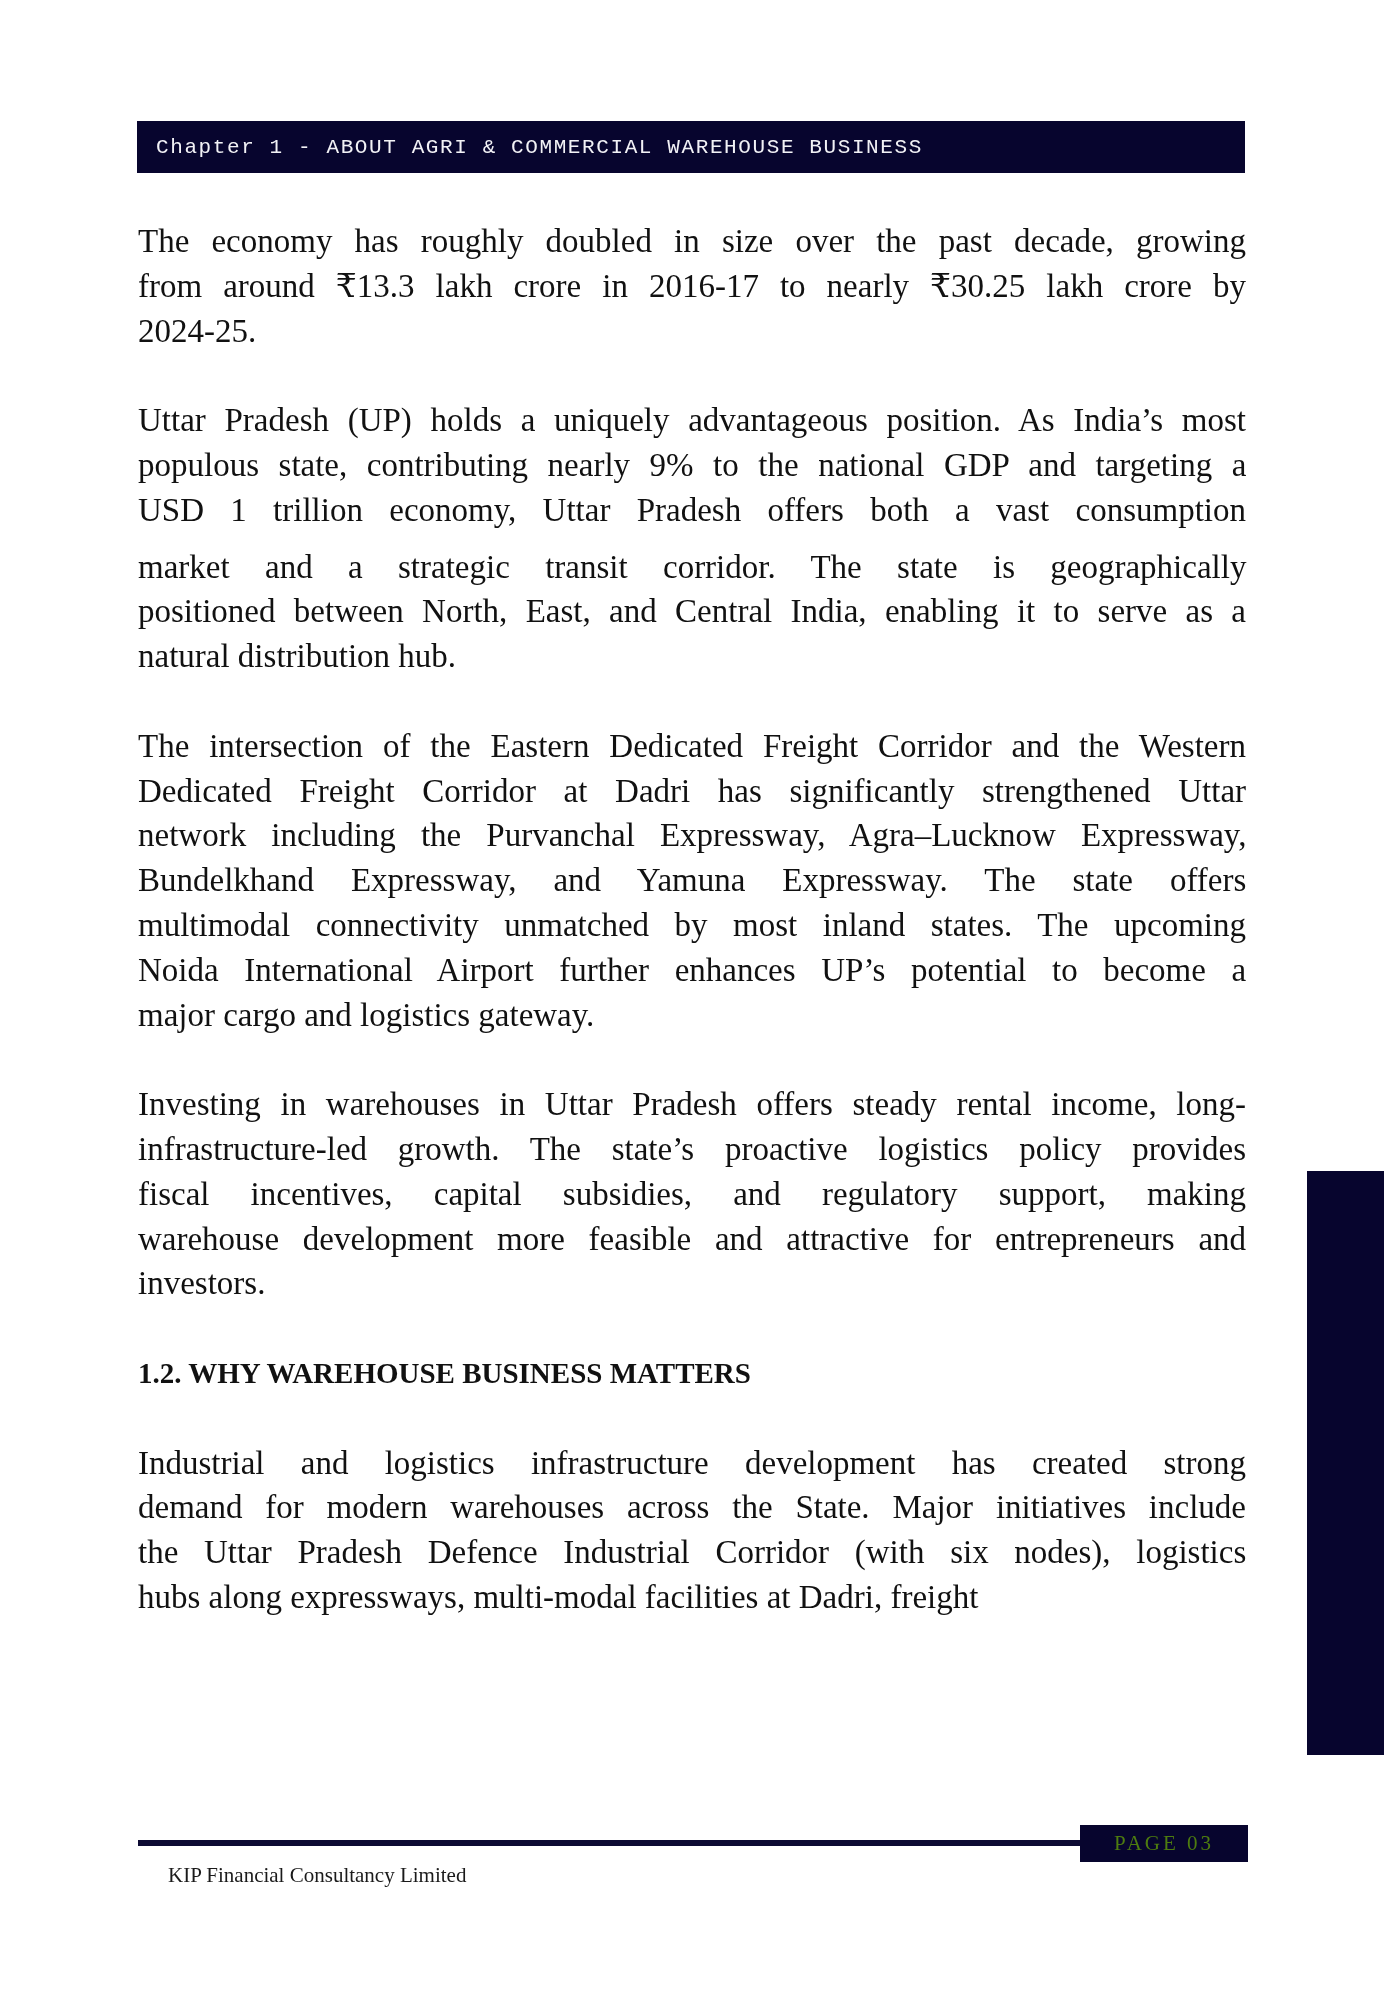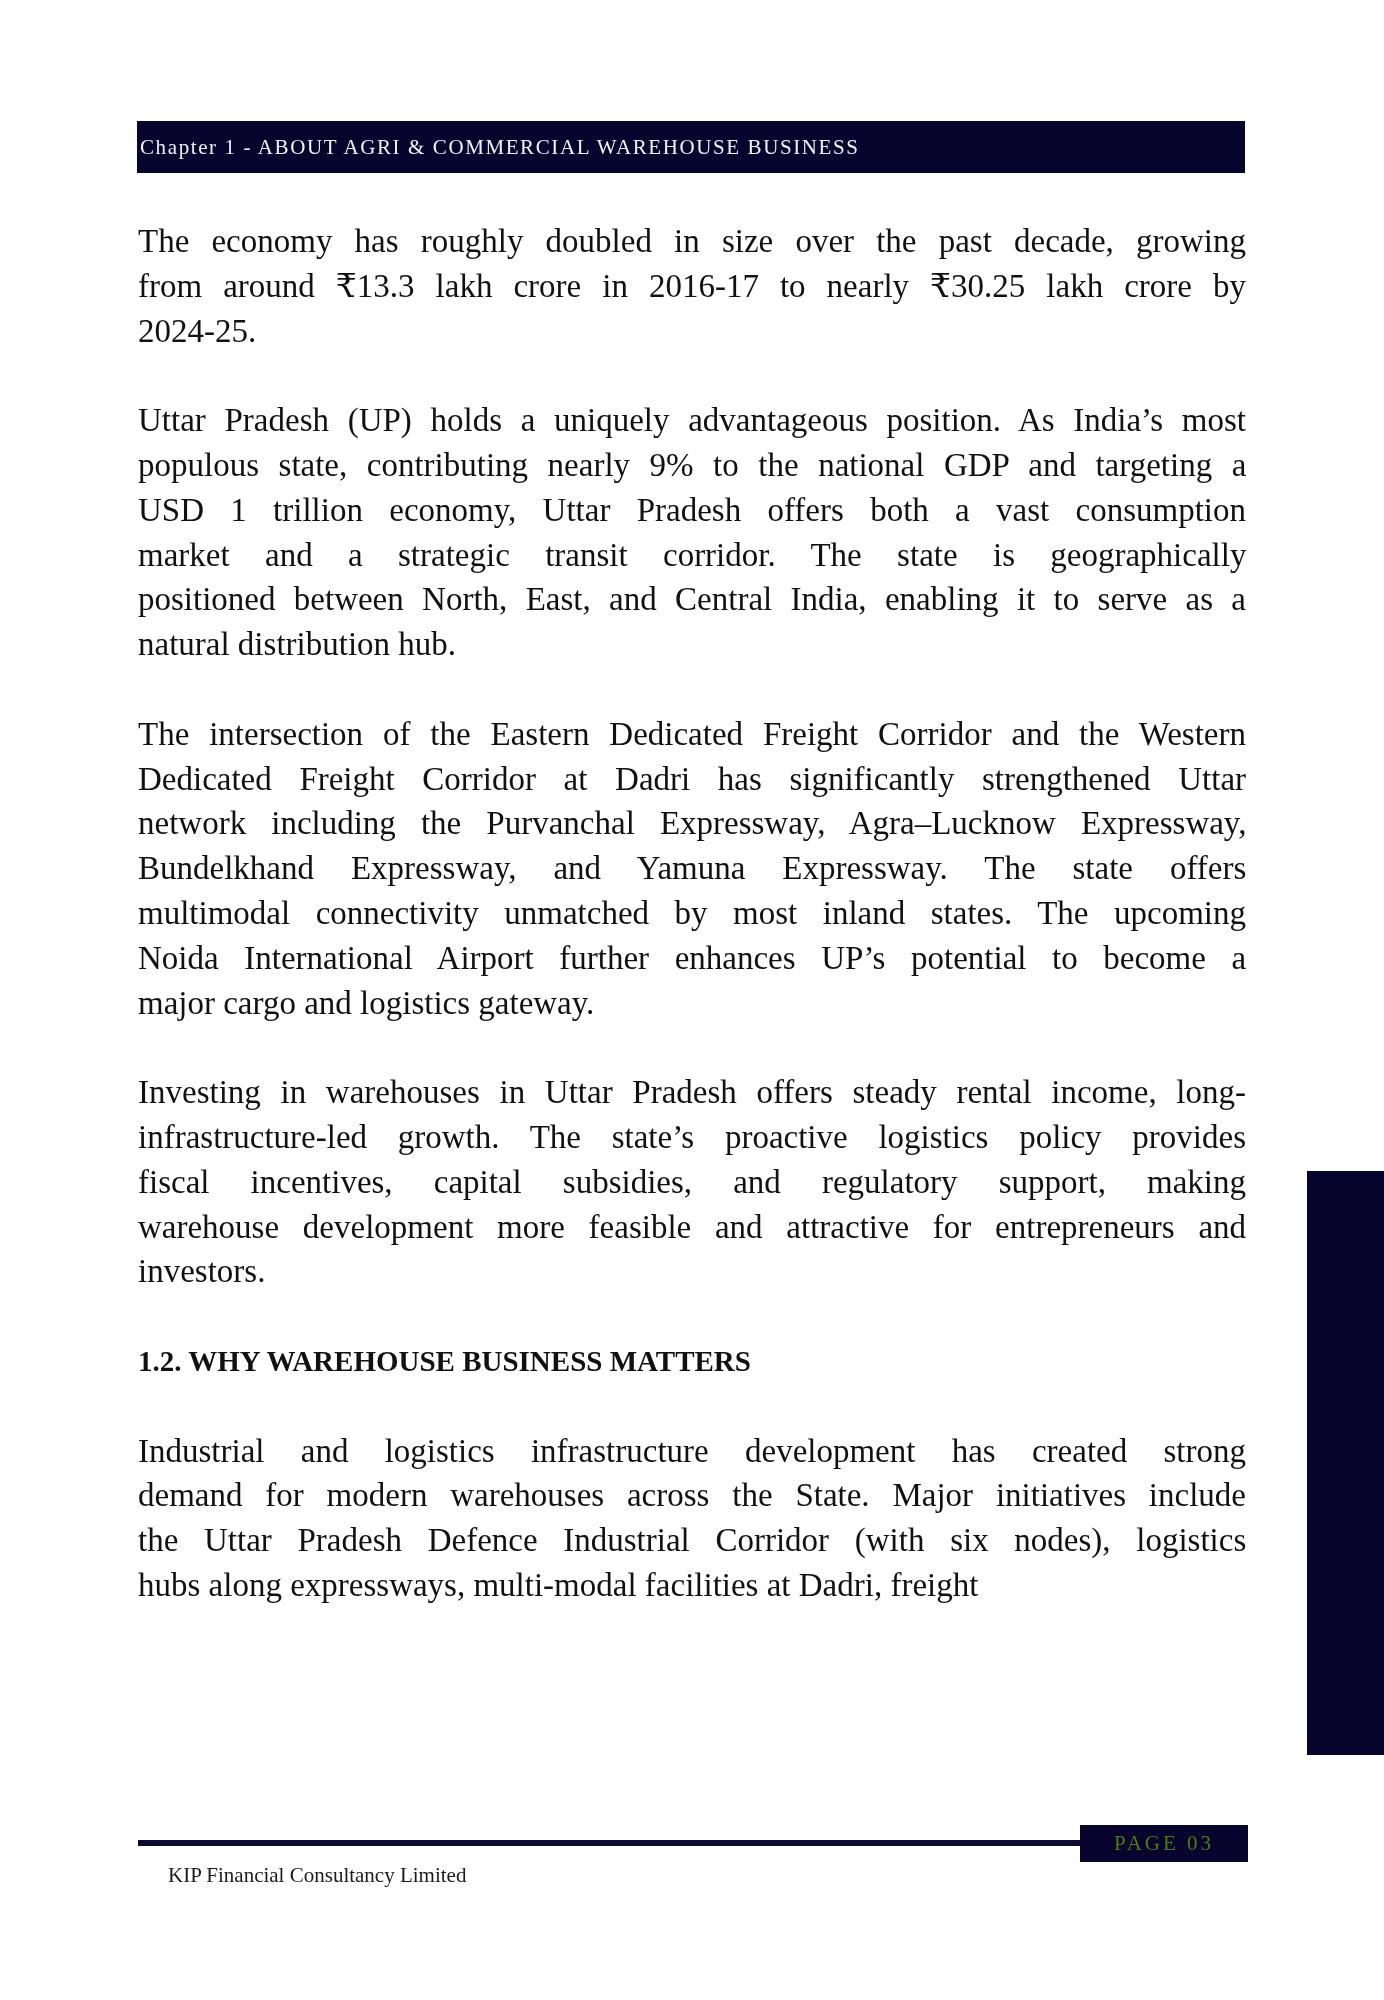--- a/index.html
+++ b/index.html
@@ -16,23 +16,24 @@
     color: #111111;
   }
   .chapter-bar {
     position: absolute;
     left: 137px;
     top: 121px;
     width: 1108px;
     height: 52px;
     background: #07052e;
     box-sizing: border-box;
-    padding-left: 3px;
+    padding-left: 19px;
     display: flex;
     align-items: center;
+    font-family: Liberation Mono, monospace;
   }
   .chapter-bar span {
     color: #f2f2f6;
     font-size: 21px;
     letter-spacing: 1.6px;
     white-space: nowrap;
   }
   .content {
     position: absolute;
     left: 138px;
@@ -117,21 +118,21 @@
   <p class="para">
     <span class="line" style="display: block; word-spacing: 13.9091px;">The economy has roughly doubled in size over the past decade, growing</span>
     <span class="line" style="display: block; word-spacing: 12.75px;">from around ₹13.3 lakh crore in 2016-17 to nearly ₹30.25 lakh crore by</span>
     <span class="line last">2024-25.</span>
   </p>
 
   <p class="para">
     <span class="line" style="display: block; word-spacing: 10.4px;">Uttar Pradesh (UP) holds a uniquely advantageous position. As India’s most</span>
     <span class="line" style="display: block; word-spacing: 11.2727px;">populous state, contributing nearly 9% to the national GDP and targeting a</span>
     <span class="line" style="display: block; word-spacing: 18px;">USD 1 trillion economy, Uttar Pradesh offers both a vast consumption</span>
-    <span class="line" style="display: block; word-spacing: 27.1111px;">market and a strategic transit corridor. The state is geographically</span>
+    <span class="line" style="display: block; word-spacing: 27.1111px; margin-top: 12px;">market and a strategic transit corridor. The state is geographically</span>
     <span class="line" style="display: block; word-spacing: 10.0833px;">positioned between North, East, and Central India, enabling it to serve as a</span>
     <span class="line last">natural distribution hub.</span>
   </p>
 
   <p class="para">
     <span class="line" style="display: block; word-spacing: 11.6px;">The intersection of the Eastern Dedicated Freight Corridor and the Western</span>
     <span class="line" style="display: block; word-spacing: 19.375px;">Dedicated Freight Corridor at Dadri has significantly strengthened Uttar</span>
     <span class="line" style="display: block; word-spacing: 16.8333px;">network including the Purvanchal Expressway, Agra–Lucknow Expressway,</span>
     <span class="line" style="display: block; word-spacing: 28.7143px;">Bundelkhand Expressway, and Yamuna Expressway. The state offers</span>
     <span class="line" style="display: block; word-spacing: 17.25px;">multimodal connectivity unmatched by most inland states. The upcoming</span>

